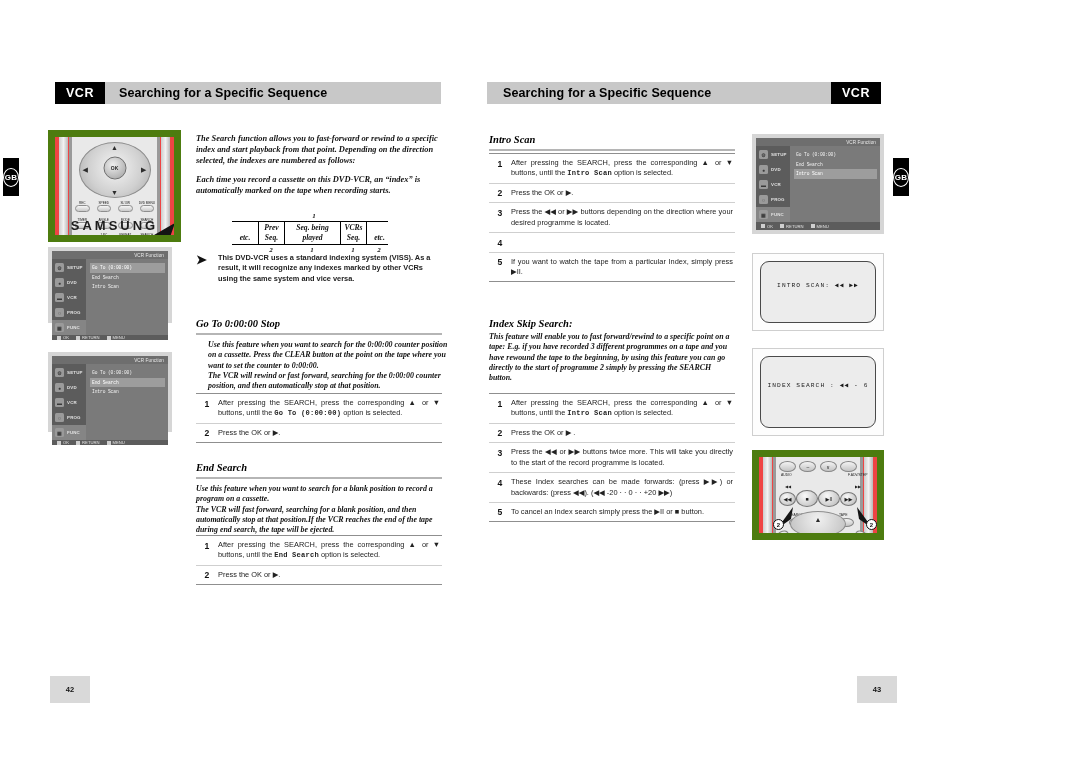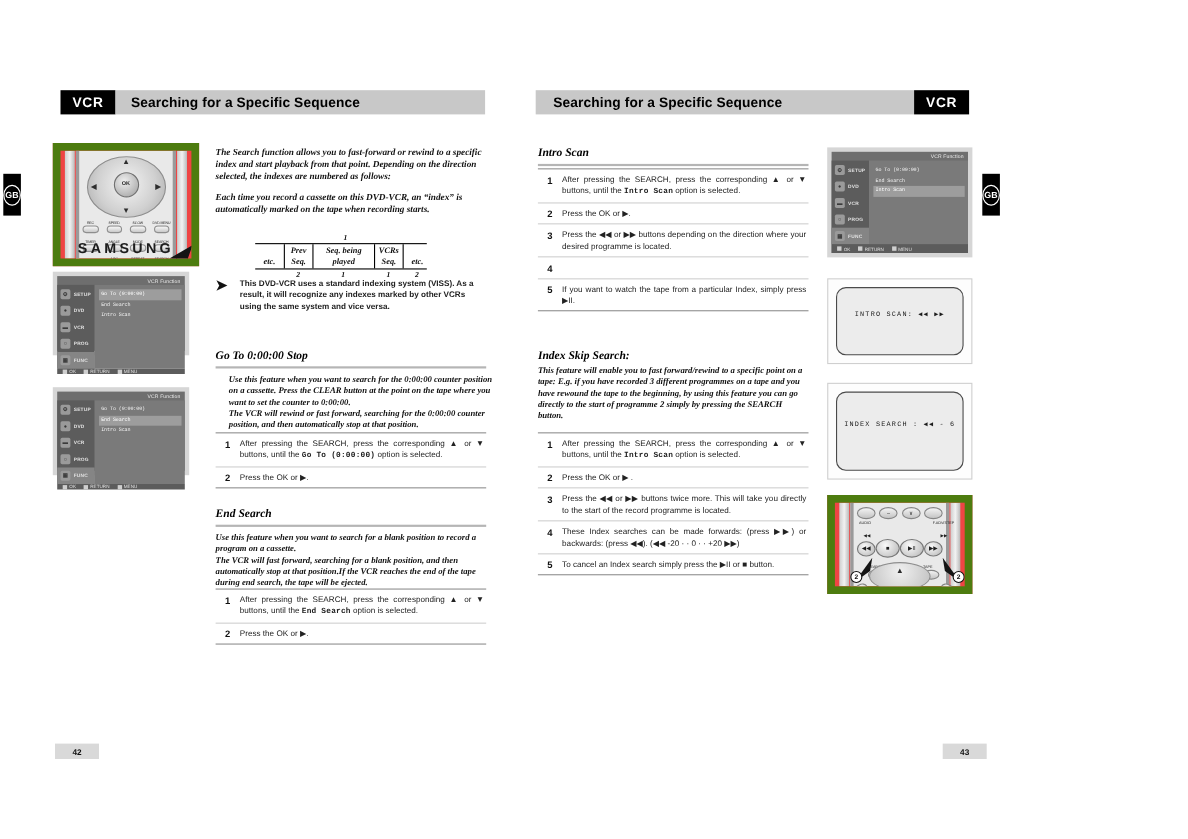--- a/index.html
+++ b/index.html
@@ -366,21 +366,21 @@
     border-radius: 50%;
     background: linear-gradient(#f3f3f3,#c4c4c4);
     border: 1px solid #858585;
     display:flex;align-items:center;justify-content:center;
     font-size: 5px; color: #222;
   }
 
   
   .pagenum {
     position: absolute;
-    width: 40px; height: 14px;
+    width: 40px; height: 27px;
     background: #d9d9d9;
     display: flex; align-items: center; justify-content: center;
     font-size: 7.5px; font-weight: bold; color: #111;
   }
   #page-num-left  { left: 50px;  top: 676px; }
   #page-num-right { left: 857px; top: 676px; }
 </style>
 </head>
 <body>
 

